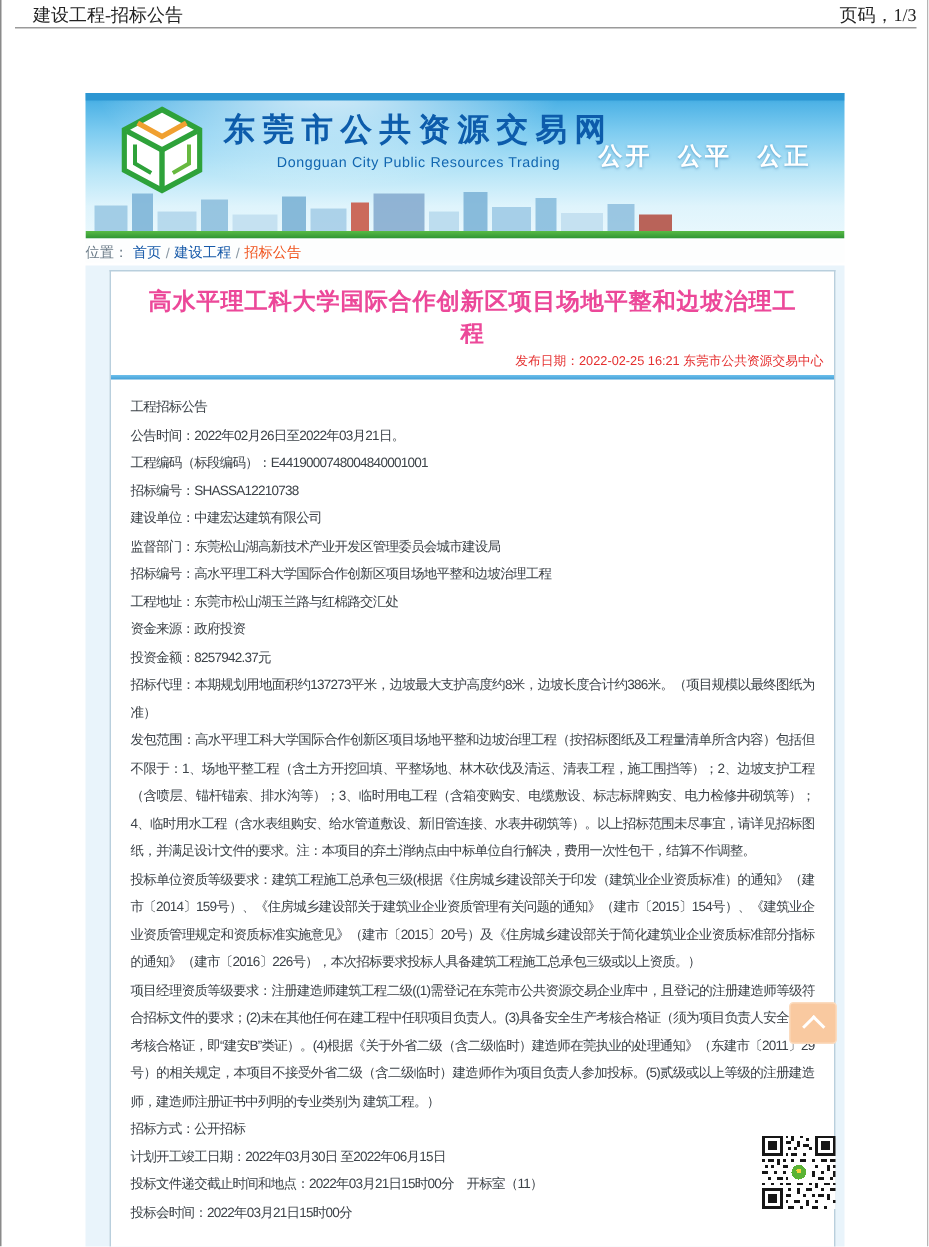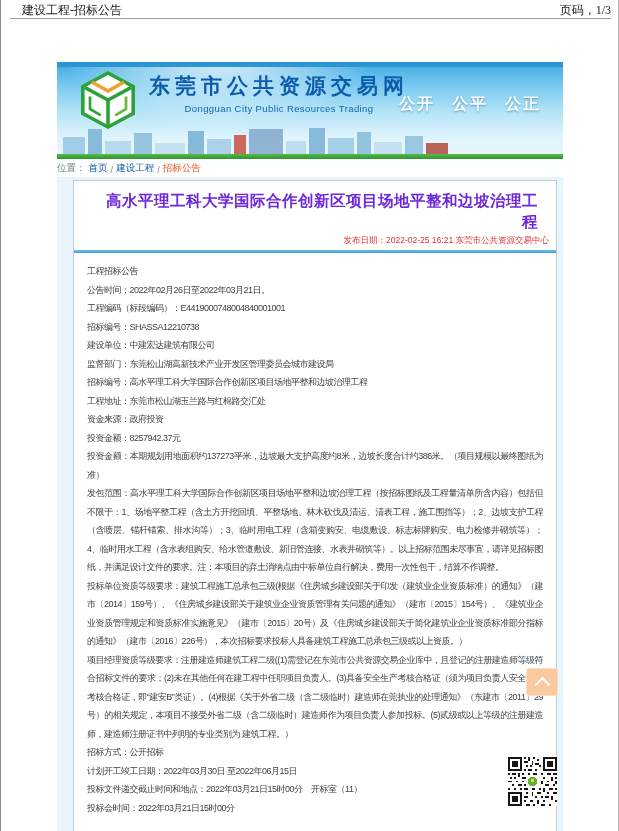--- a/index.html
+++ b/index.html
@@ -54,22 +54,22 @@
   .breadcrumb .sep{color:#8a98a4;}
   .breadcrumb .crumb-current{color:#f0541e;}
 
   
   .wrapper{position:absolute;left:57px;top:177px;width:506px;bottom:-4px;background:#e9f4fb;}
   .content-box{
     position:absolute;left:16px;right:6px;top:3px;bottom:0;
     background:#ffffff;border:1px solid #b9cfdd;border-bottom:none;
   }
   .article-title{
-    margin:10px 18px 2px 18px;text-align:right;
-    font-size:15.5px;font-weight:bold;color:#6d28d9;letter-spacing:.5px;
+    margin:10px 18px 2px 18px;text-align:center;
+    font-size:15.5px;font-weight:bold;color:#ec4899;letter-spacing:.5px;
   }
   .publish-info{
     text-align:right;padding-right:7px;margin:2px 0 3px 0;
     font-size:8.5px;color:#e53030;letter-spacing:0;
   }
   .divider{height:3px;background:linear-gradient(180deg,#6cc0ec,#459fd6);}
   .article-body{padding:9px 13px 4px 13px;}
   .article-body .para{
     margin:0;font-size:9px;line-height:18.5px;color:#3c4248;
     letter-spacing:-0.5px;word-break:break-all;text-align:justify;
@@ -155,21 +155,21 @@
         <p class="para">工程招标公告</p>
         <p class="para">公告时间：2022年02月26日至2022年03月21日。</p>
         <p class="para">工程编码（标段编码）：E4419000748004840001001</p>
         <p class="para">招标编号：SHASSA12210738</p>
         <p class="para">建设单位：中建宏达建筑有限公司</p>
         <p class="para">监督部门：东莞松山湖高新技术产业开发区管理委员会城市建设局</p>
         <p class="para">招标编号：高水平理工科大学国际合作创新区项目场地平整和边坡治理工程</p>
         <p class="para">工程地址：东莞市松山湖玉兰路与红棉路交汇处</p>
         <p class="para">资金来源：政府投资</p>
         <p class="para">投资金额：8257942.37元</p>
-        <p class="para">投资金额：本期规划用地面积约137273平米，边坡最大支护高度约8米，边坡长度合计约386米。（项目规模以最终图纸为准）</p>
+        <p class="para">招标代理：本期规划用地面积约137273平米，边坡最大支护高度约8米，边坡长度合计约386米。（项目规模以最终图纸为准）</p>
         <p class="para">发包范围：高水平理工科大学国际合作创新区项目场地平整和边坡治理工程（按招标图纸及工程量清单所含内容）包括但不限于：1、场地平整工程（含土方开挖回填、平整场地、林木砍伐及清运、清表工程，施工围挡等）；2、边坡支护工程（含喷层、锚杆锚索、排水沟等）；3、临时用电工程（含箱变购安、电缆敷设、标志标牌购安、电力检修井砌筑等）；4、临时用水工程（含水表组购安、给水管道敷设、新旧管连接、水表井砌筑等）。以上招标范围未尽事宜，请详见招标图纸，并满足设计文件的要求。注：本项目的弃土消纳点由中标单位自行解决，费用一次性包干，结算不作调整。</p>
         <p class="para">投标单位资质等级要求：建筑工程施工总承包三级(根据《住房城乡建设部关于印发（建筑业企业资质标准）的通知》（建市〔2014〕159号）、《住房城乡建设部关于建筑业企业资质管理有关问题的通知》（建市〔2015〕154号）、《建筑业企业资质管理规定和资质标准实施意见》（建市〔2015〕20号）及《住房城乡建设部关于简化建筑业企业资质标准部分指标的通知》（建市〔2016〕226号），本次招标要求投标人具备建筑工程施工总承包三级或以上资质。）</p>
         <p class="para">项目经理资质等级要求：注册建造师建筑工程二级((1)需登记在东莞市公共资源交易企业库中，且登记的注册建造师等级符合招标文件的要求；(2)未在其他任何在建工程中任职项目负责人。(3)具备安全生产考核合格证（须为项目负责人安全生产考核合格证，即“建安B”类证）。(4)根据《关于外省二级（含二级临时）建造师在莞执业的处理通知》（东建市〔2011〕29号）的相关规定，本项目不接受外省二级（含二级临时）建造师作为项目负责人参加投标。(5)贰级或以上等级的注册建造师，建造师注册证书中列明的专业类别为 建筑工程。）</p>
         <p class="para">招标方式：公开招标</p>
         <p class="para">计划开工竣工日期：2022年03月30日 至2022年06月15日</p>
         <p class="para">投标文件递交截止时间和地点：2022年03月21日15时00分　开标室（11）</p>
         <p class="para">投标会时间：2022年03月21日15时00分</p>
       </div>
   </div>
 </div>

